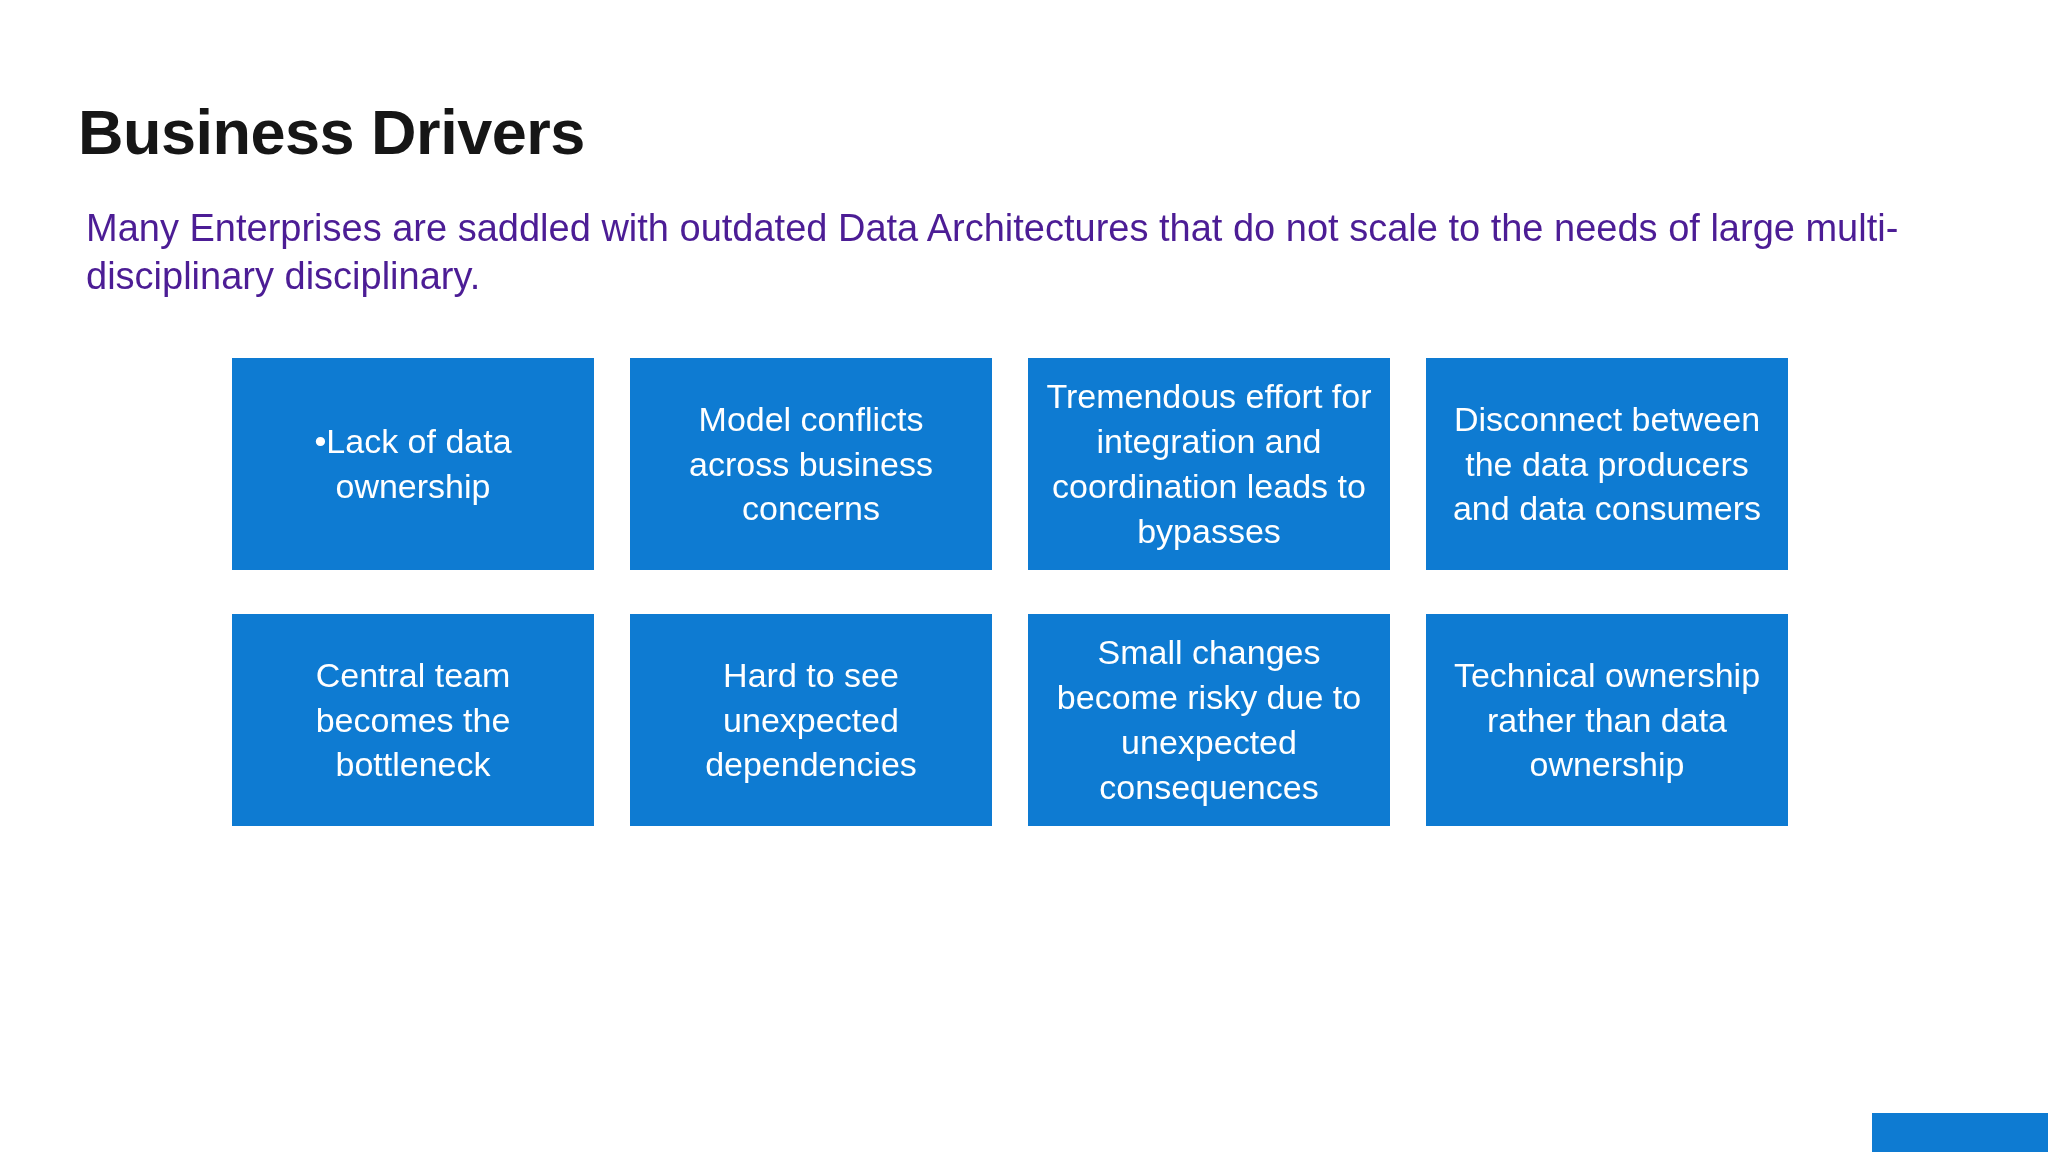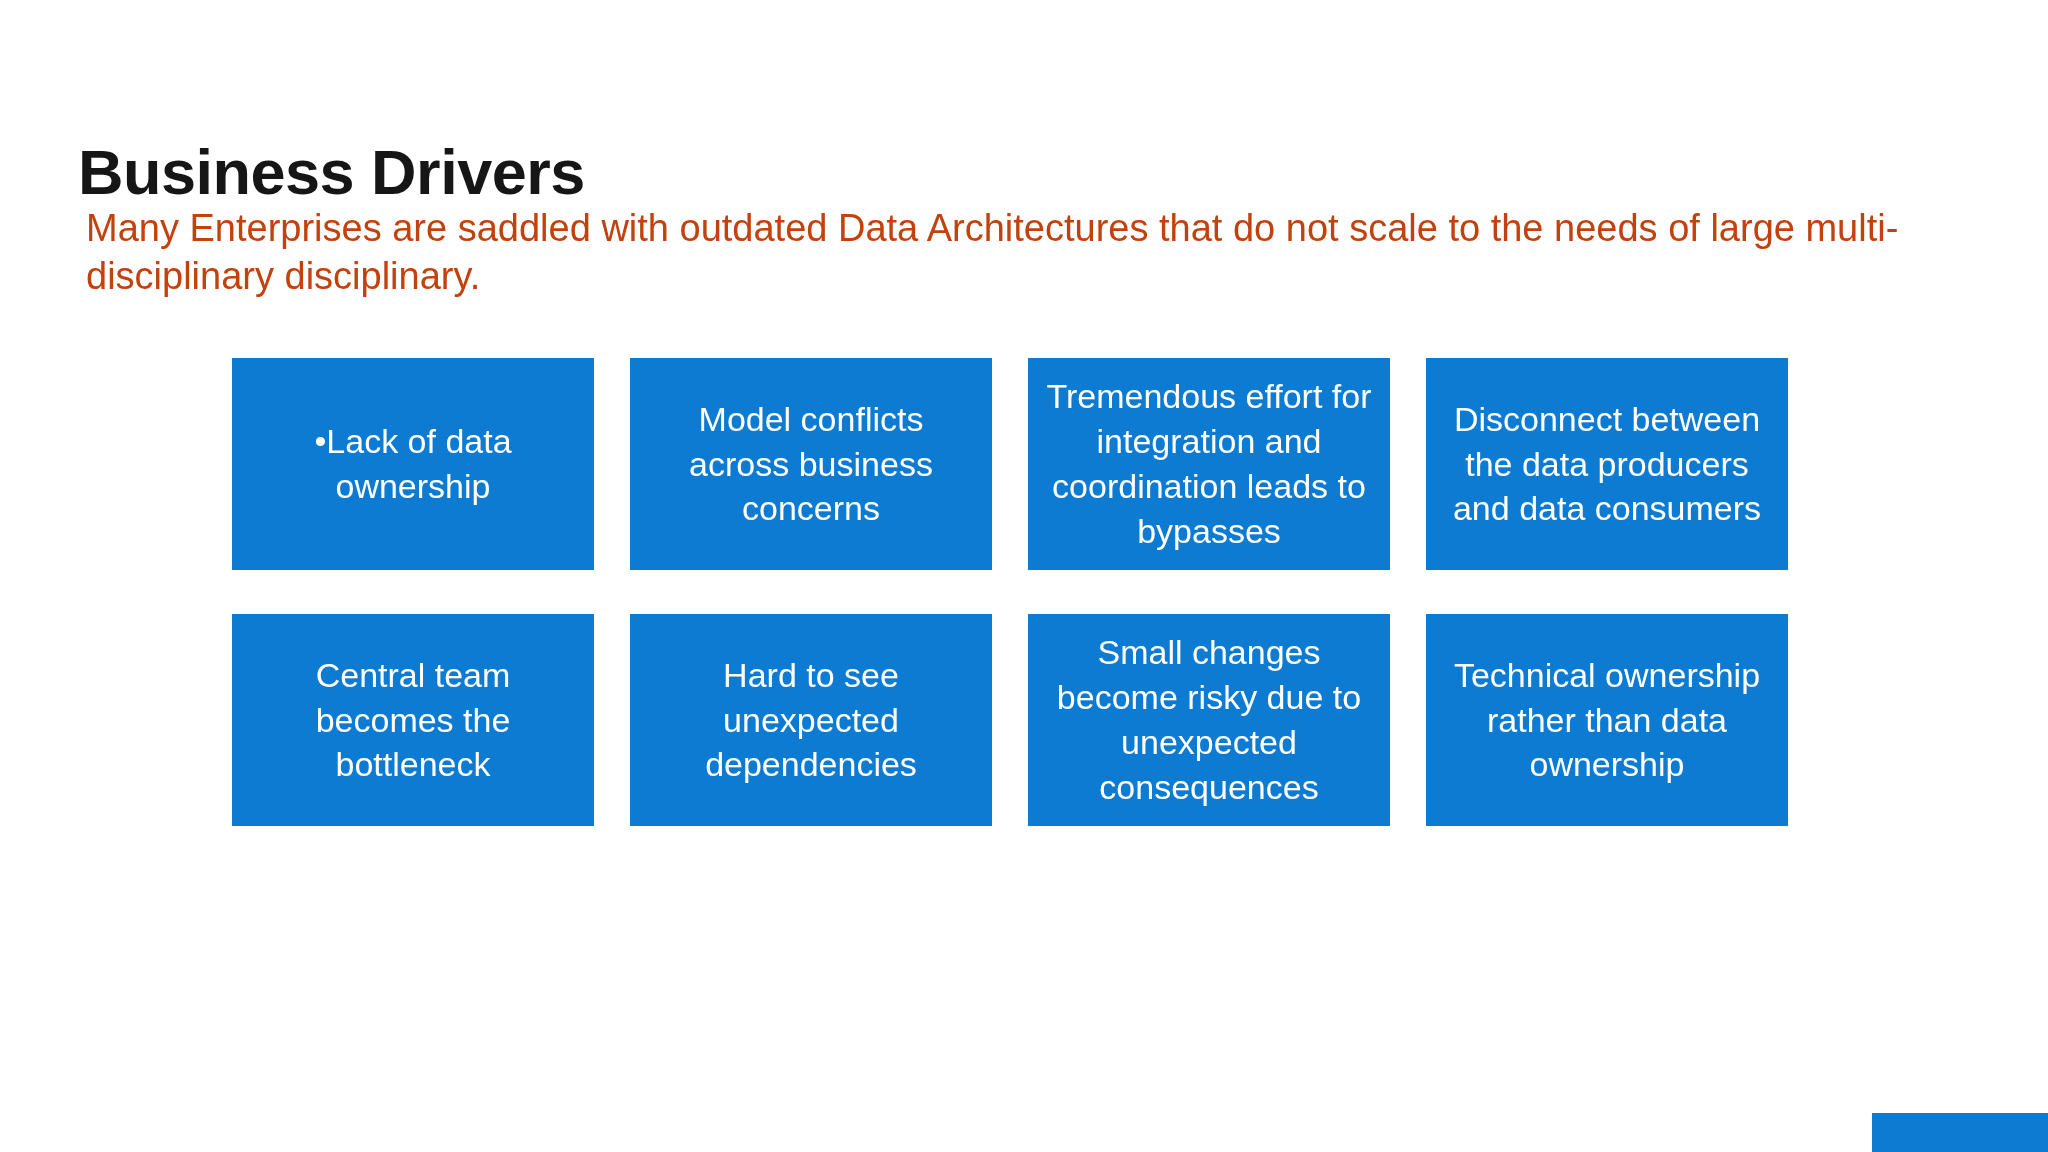--- a/index.html
+++ b/index.html
@@ -18,30 +18,29 @@
   }
   .title {
     position: absolute;
     left: 78px;
     top: 98px;
     font-size: 63px;
     font-weight: 700;
     color: #161616;
     letter-spacing: -0.5px;
     line-height: 1.1;
-    margin-top: 40px;
   }
   .subtitle {
     position: absolute;
     left: 86px;
     top: 204px;
     width: 1880px;
     font-size: 38px;
     font-weight: 400;
-    color: #c2410c;
+    color: #4c1d95;
     line-height: 48px;
   }
   .grid {
     position: absolute;
     left: 232px;
     top: 358px;
     display: grid;
     grid-template-columns: repeat(4, 362px);
     column-gap: 36px;
     grid-auto-rows: 212px;

